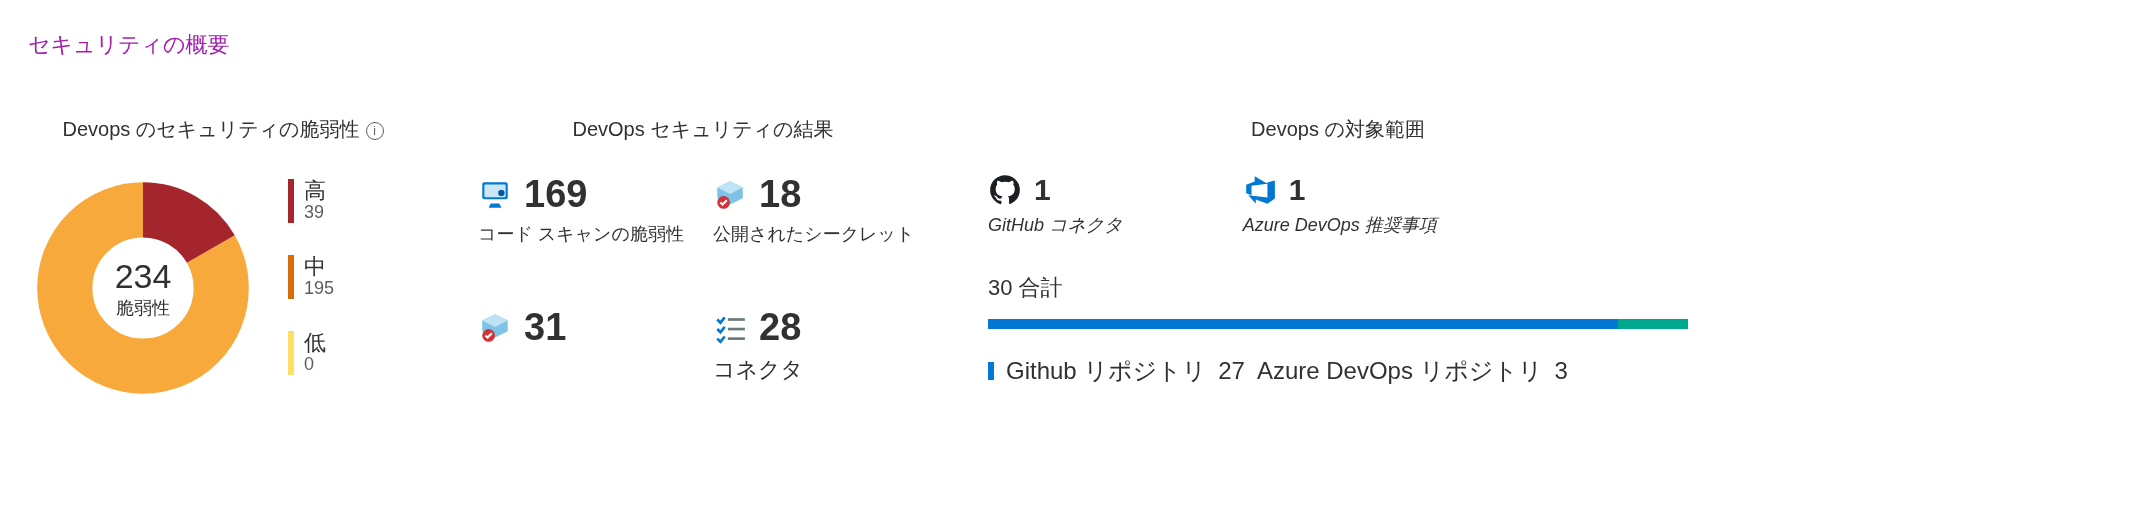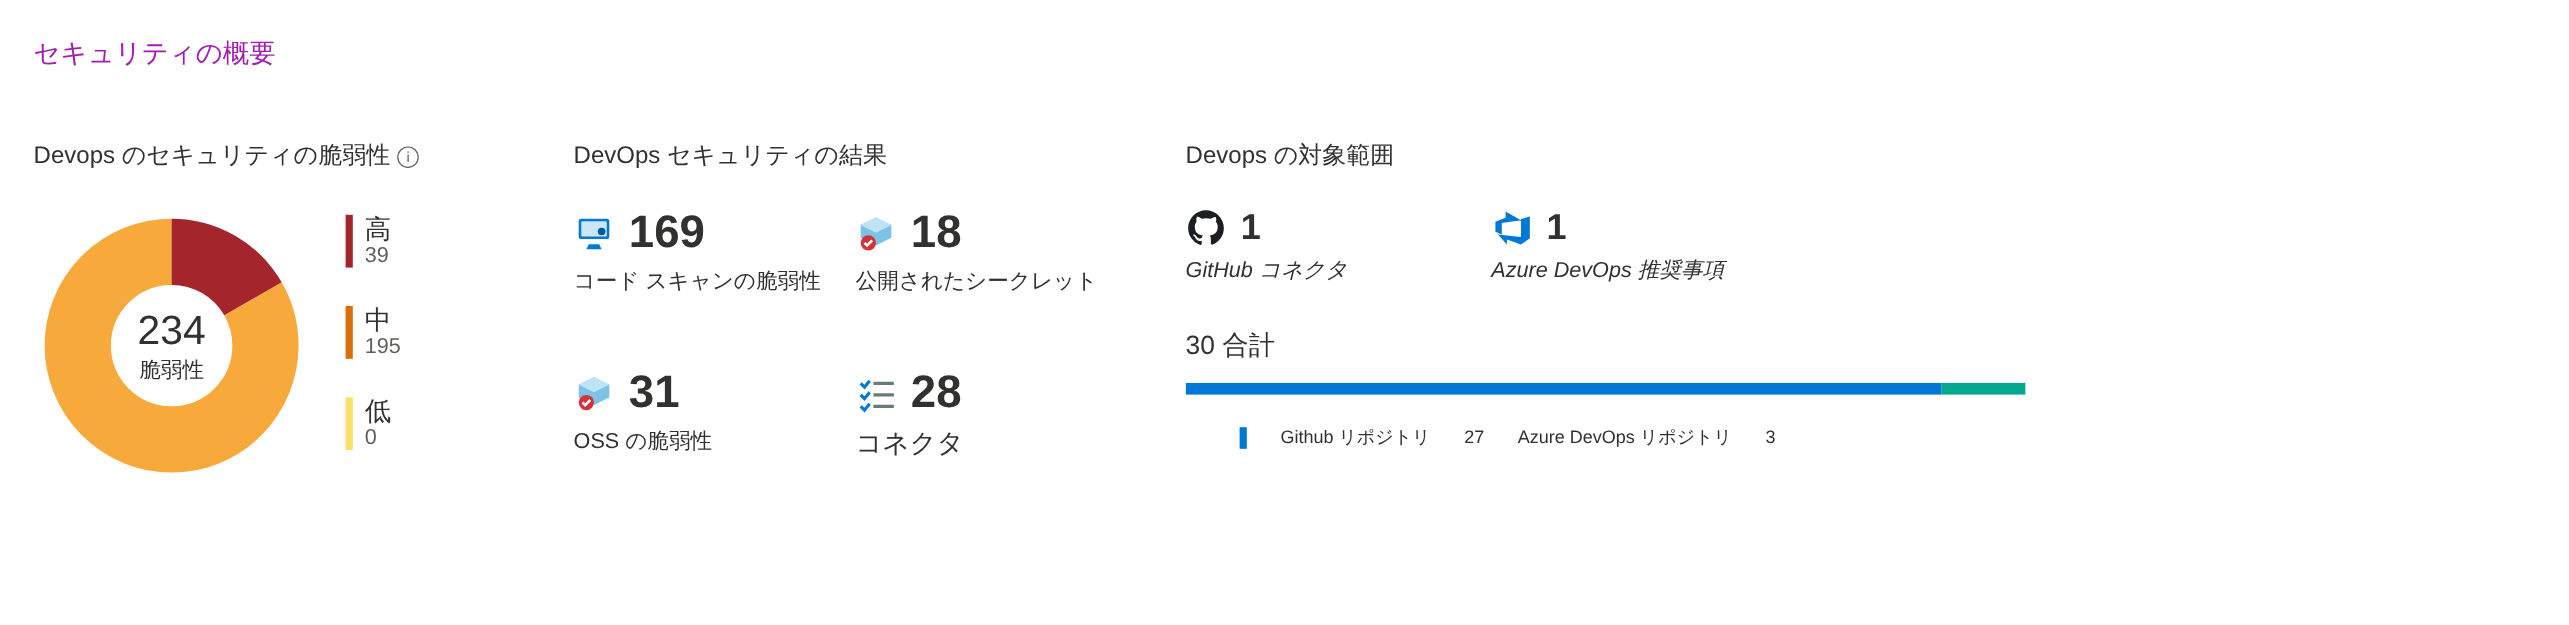--- a/index.html
+++ b/index.html
@@ -23,21 +23,21 @@
     }
     .col { flex: 0 0 auto; }
     .col-vuln { width: 390px; }
     .col-results { width: 450px; }
     .col-scope { width: 700px; }
     .section-title {
       font-size: 20px;
       font-weight: 400;
       color: #323130;
       margin-bottom: 30px;
-      display: flex; align-items: center; gap: 6px;
+      display: flex; align-items: center; gap: 6px; justify-content: center;
     }
     .info-icon {
       display: inline-flex;
       width: 18px; height: 18px;
       border: 1.5px solid #605e5c;
       border-radius: 50%;
       align-items: center; justify-content: center;
       font-size: 12px; color: #605e5c;
       position: relative; top: 1px;
     }
@@ -80,21 +80,21 @@
     .scope-label { font-size: 18px; color: #323130; font-style: italic; }
 
     .total-line { font-size: 22px; color: #323130; margin-bottom: 16px; }
     .stacked-bar {
       width: 100%; height: 10px; display: flex; overflow: hidden;
       margin-bottom: 26px;
     }
     .seg-a { background: #0078d4; flex: 0 0 90%; }
     .seg-b { background: #00a88f; flex: 1; }
 
-    .bar-legend { display: flex; align-items: center; gap: 28px; font-size: 15px; color: #323130; white-space: nowrap; margin-left: 45px; }
+    .bar-legend { display: flex; align-items: center; gap: 12px; font-size: 24px; color: #323130; white-space: nowrap; }
     .bar-legend .chip { width: 6px; height: 18px; display: inline-block; }
   </style>
 </head>
 <body>
 
 <h1 class="page-title">セキュリティの概要</h1>
 
 <div class="columns">
 
   <div class="col col-vuln">
@@ -181,21 +181,20 @@
           <span class="metric-icon">
             <svg viewBox="0 0 32 32">
                 <path d="M16 3l12 6v10l-12 6-12-6V9z" fill="#7ec3e6"></path>
                 <path d="M16 3l12 6-12 6-12-6z" fill="#bde3f5"></path>
                 <circle cx="10" cy="23" r="6" fill="#d13438"></circle>
                 <path d="M7 23l2 2 4-4" stroke="#fff" stroke-width="2" fill="none"></path>
               </svg>
           </span>
           <span class="metric-val">31</span>
         </div>
-        <div class="metric-label">OSS の脆弱性</div>
       </div>
 
       <div class="metric">
         <div class="metric-top">
           <span class="metric-icon">
             <svg viewBox="0 0 32 32">
               <path d="M4 8l3 3 4-5" stroke="#0078d4" stroke-width="2.5" fill="none"></path>
               <path d="M4 17l3 3 4-5" stroke="#0078d4" stroke-width="2.5" fill="none"></path>
               <path d="M4 26l3 3 4-5" stroke="#0078d4" stroke-width="2.5" fill="none"></path>
               <line x1="14" y1="8" x2="30" y2="8" stroke="#69797e" stroke-width="2.5"></line>

